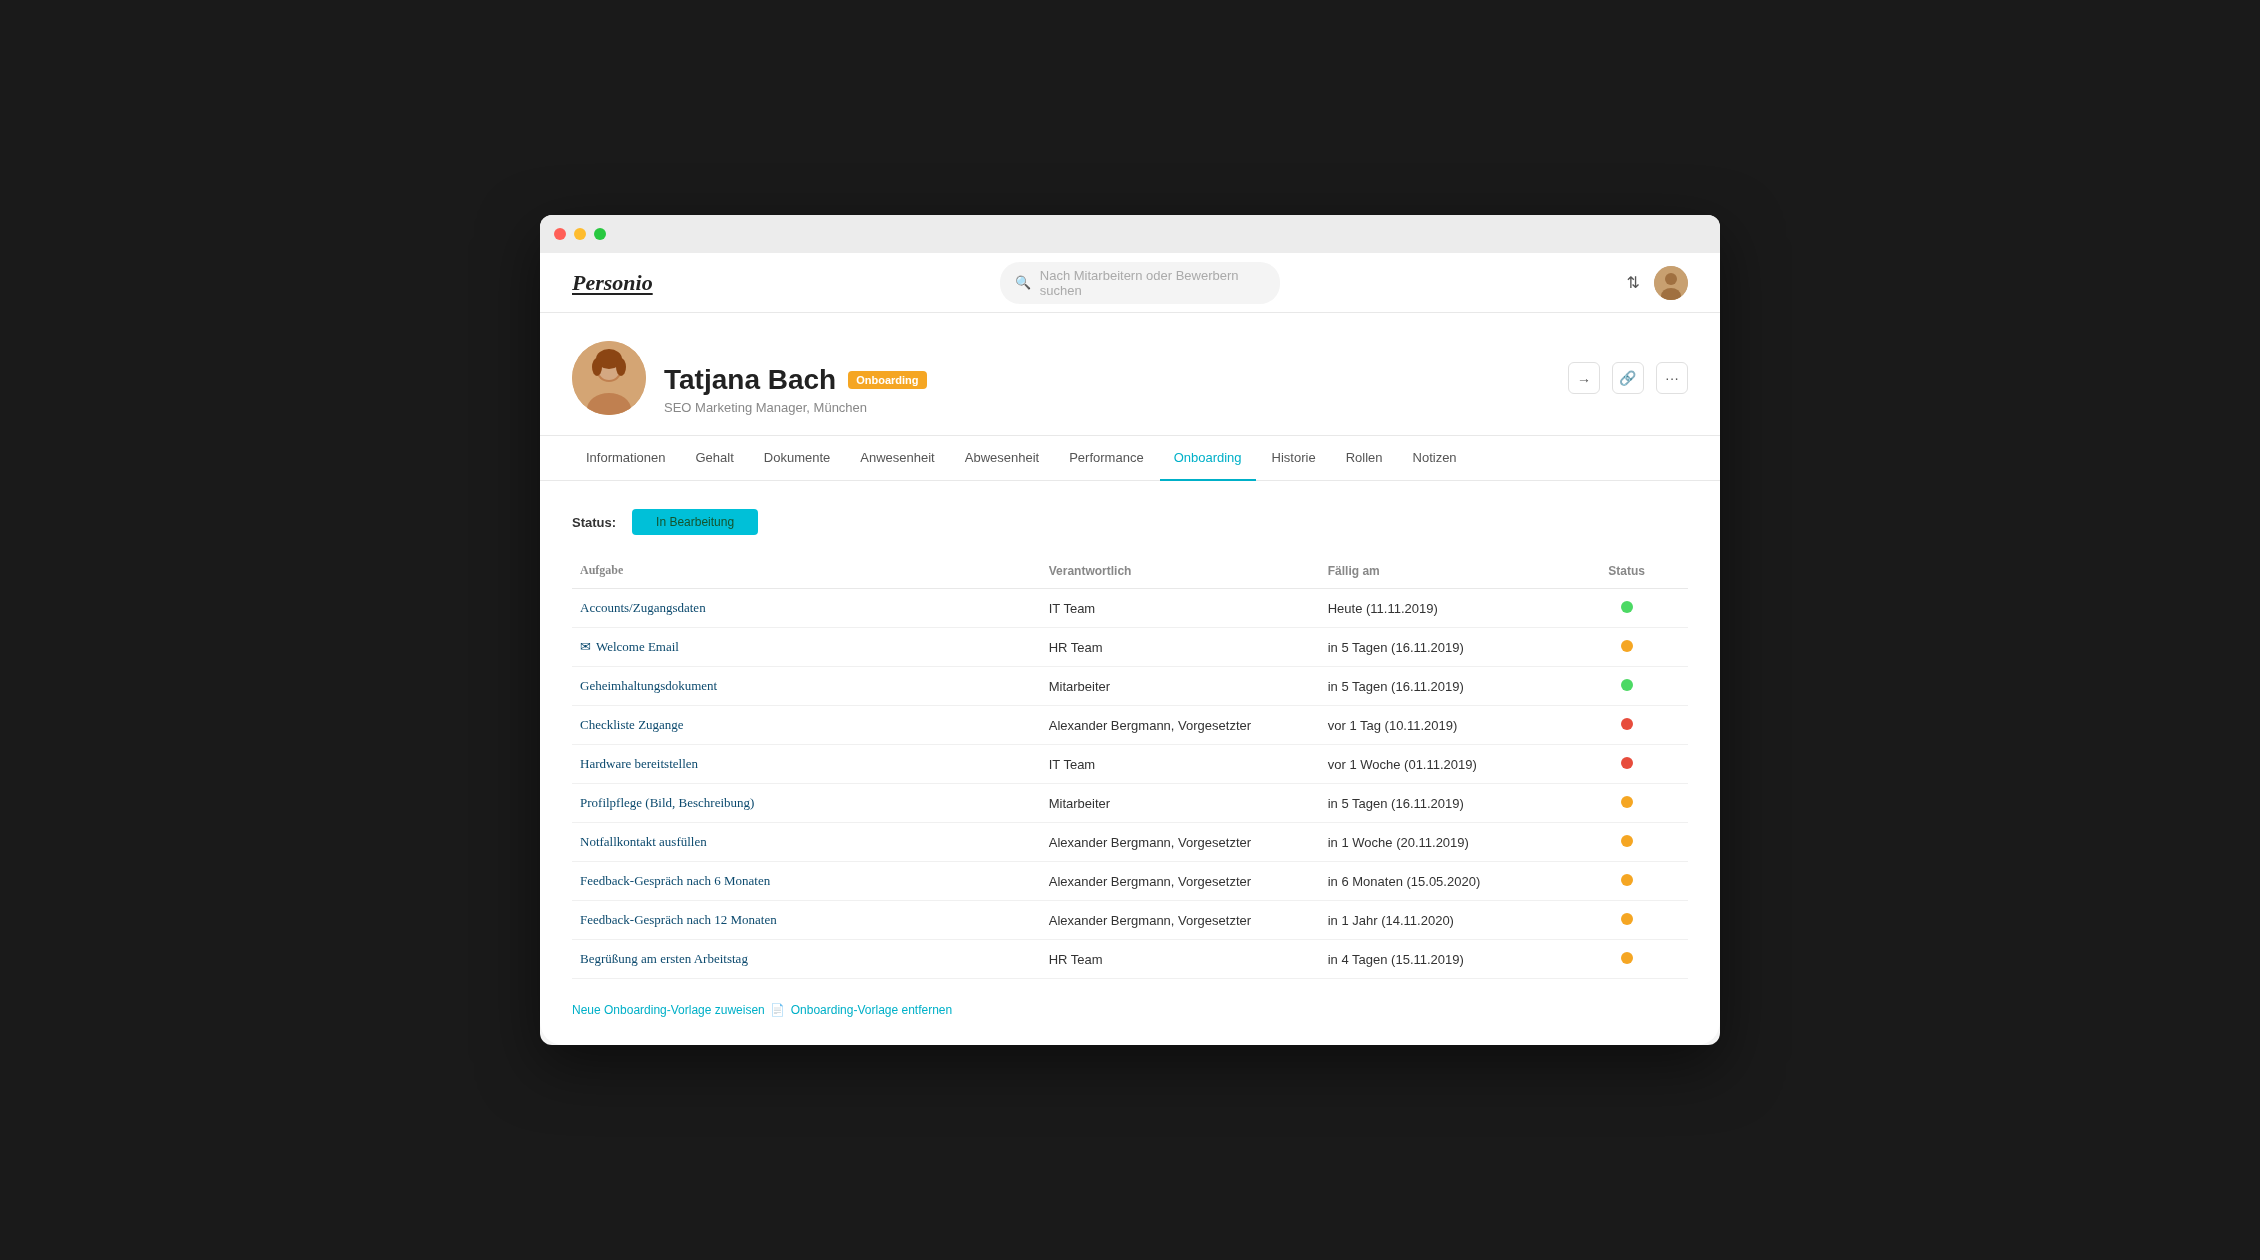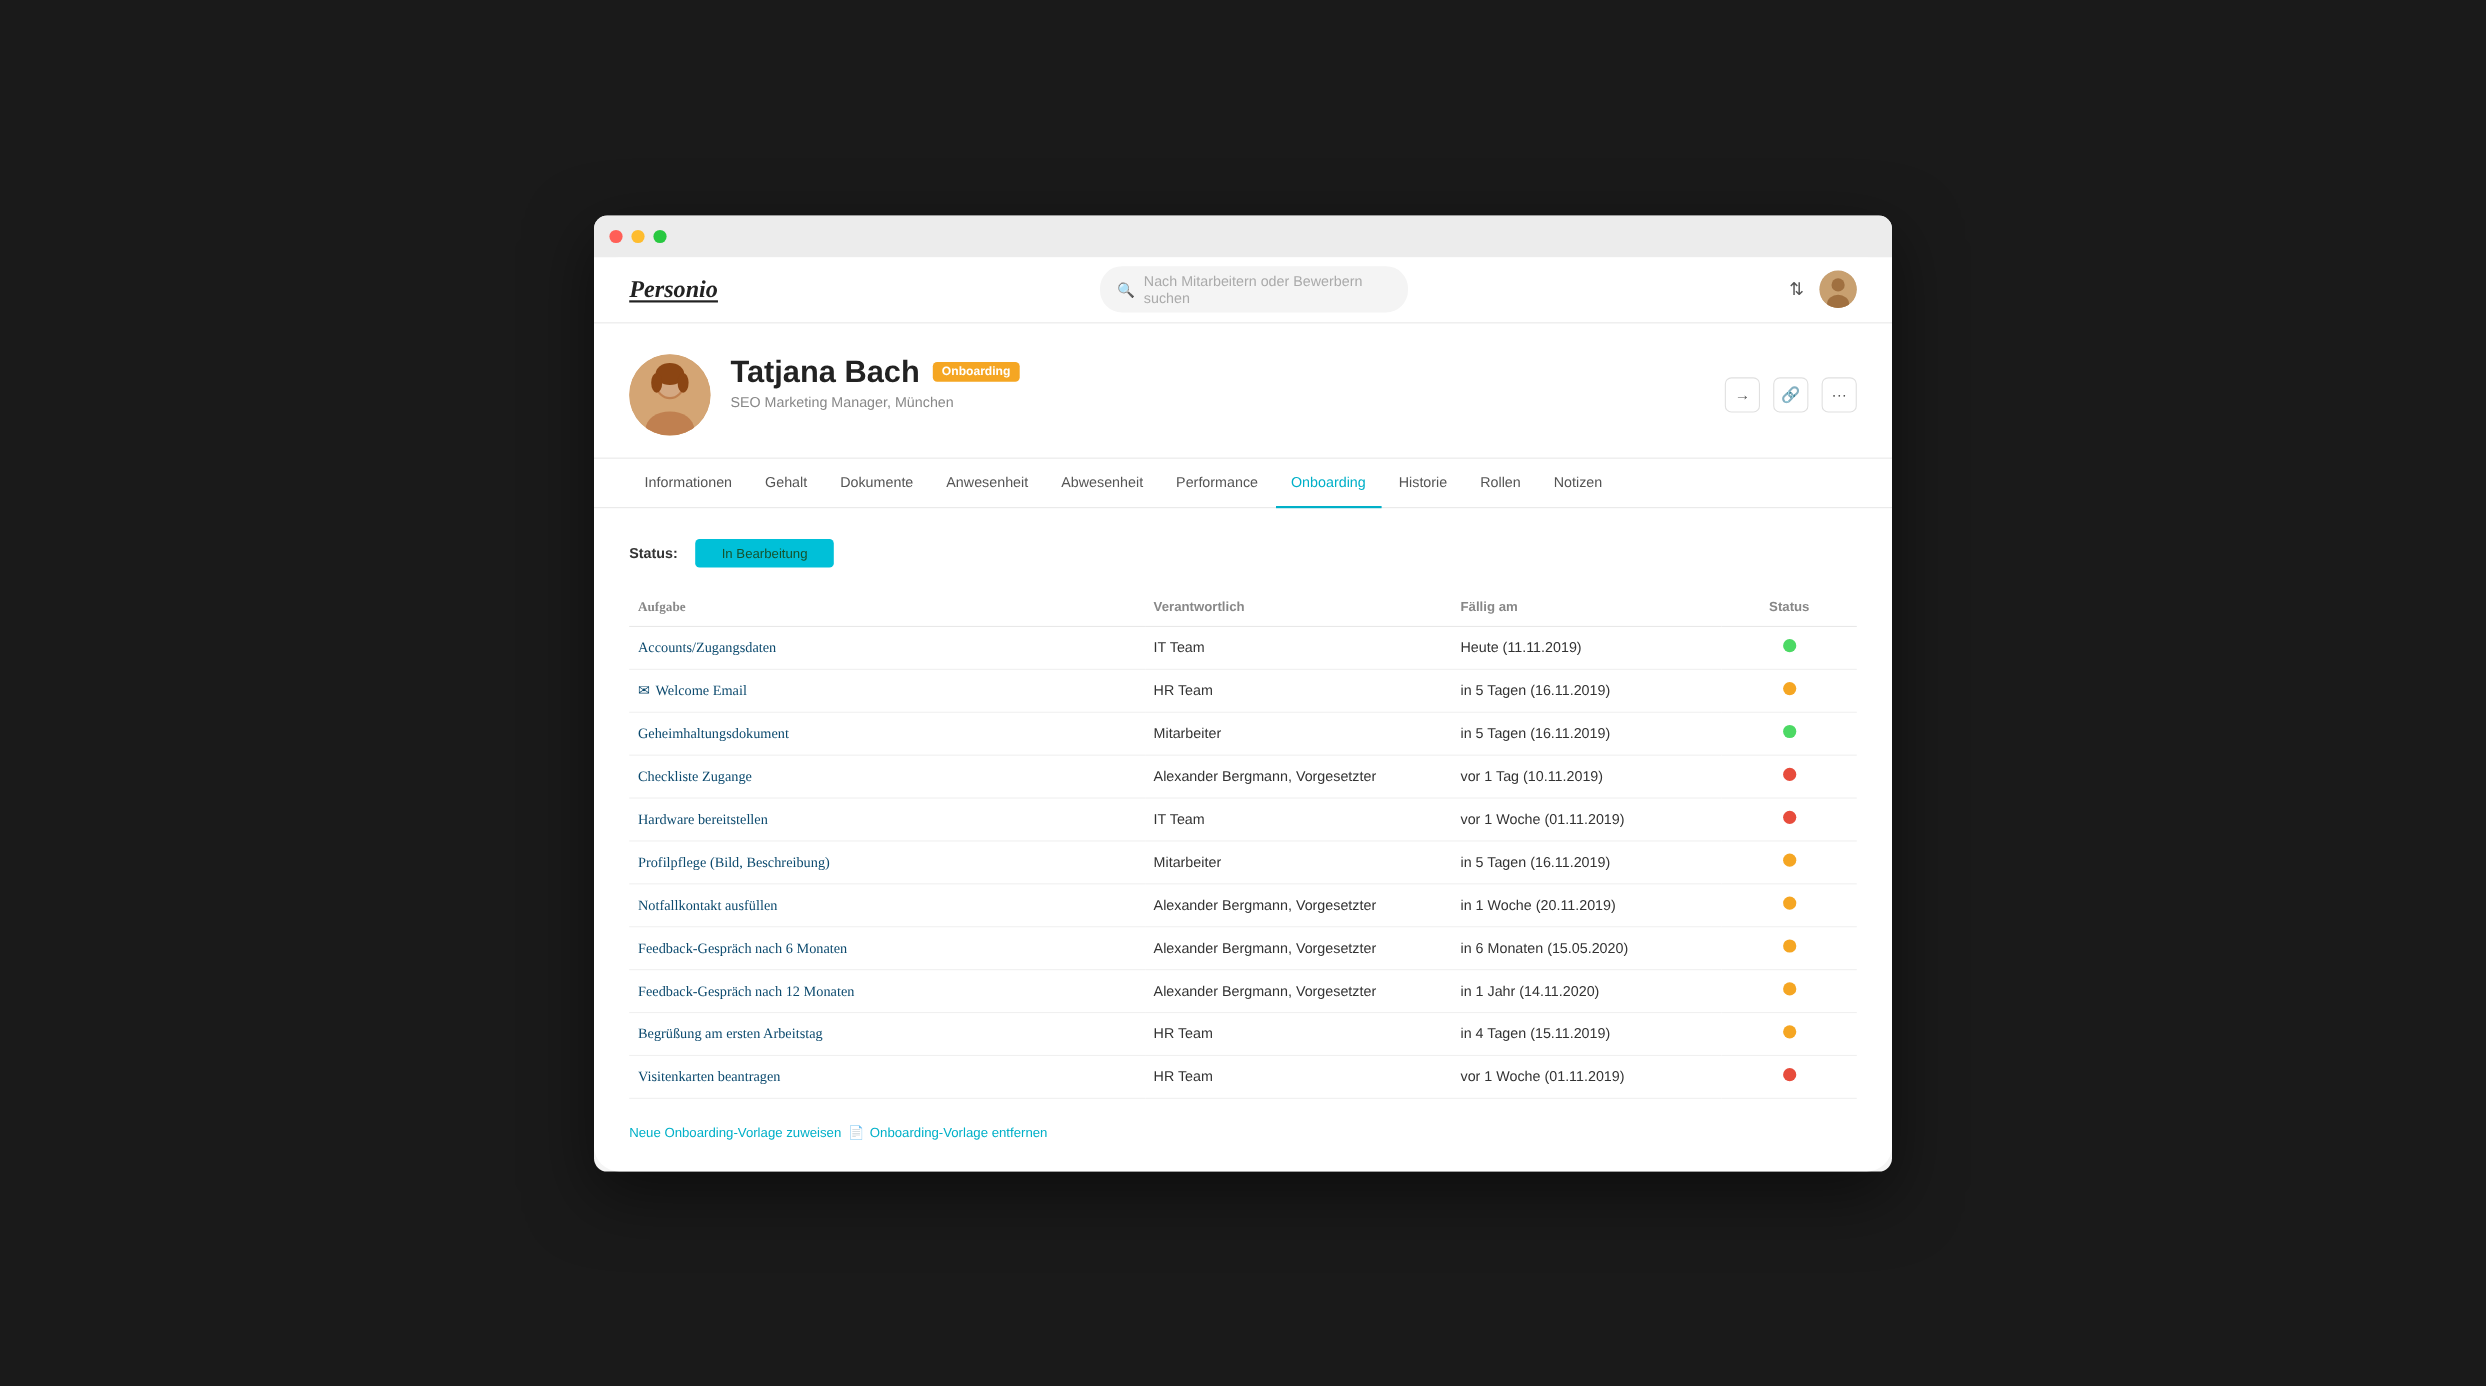--- a/index.html
+++ b/index.html
@@ -87,21 +87,21 @@
     
     .profile-header {
       padding: 28px 32px 20px 32px;
       display: flex;
       align-items: center;
       justify-content: space-between;
       border-bottom: 1px solid #e8e8e8;
     }
     .profile-left {
       display: flex;
-      align-items: flex-start;
+      align-items: flex-end;
       gap: 18px;
     }
     .profile-info h1 {
       font-size: 28px;
       font-weight: 700;
       color: #222;
       display: flex;
       align-items: center;
       gap: 12px;
     }
@@ -417,28 +417,20 @@
               <td class="col-status status-cell"><span class="status-dot dot-orange-status"></span></td>
             </tr>
             <tr>
               <td class="col-aufgabe">
                 <a class="task-link">Begrüßung am ersten Arbeitstag</a>
               </td>
               <td class="col-verantwortlich">HR Team</td>
               <td class="col-falligam">in 4 Tagen (15.11.2019)</td>
               <td class="col-status status-cell"><span class="status-dot dot-orange-status"></span></td>
             </tr>
-            <tr>
-              <td class="col-aufgabe">
-                <a class="task-link">Visitenkarten beantragen</a>
-              </td>
-              <td class="col-verantwortlich">HR Team</td>
-              <td class="col-falligam">vor 1 Woche (01.11.2019)</td>
-              <td class="col-status status-cell"><span class="status-dot dot-red-status"></span></td>
-            </tr>
           </tbody>
       </table>
 
       <div class="footer-links">
         <span class="footer-link">
           <span>Neue Onboarding-Vorlage zuweisen</span>
         </span>
         <span class="footer-link">
           <span>📄</span>
           <span>Onboarding-Vorlage entfernen</span>

